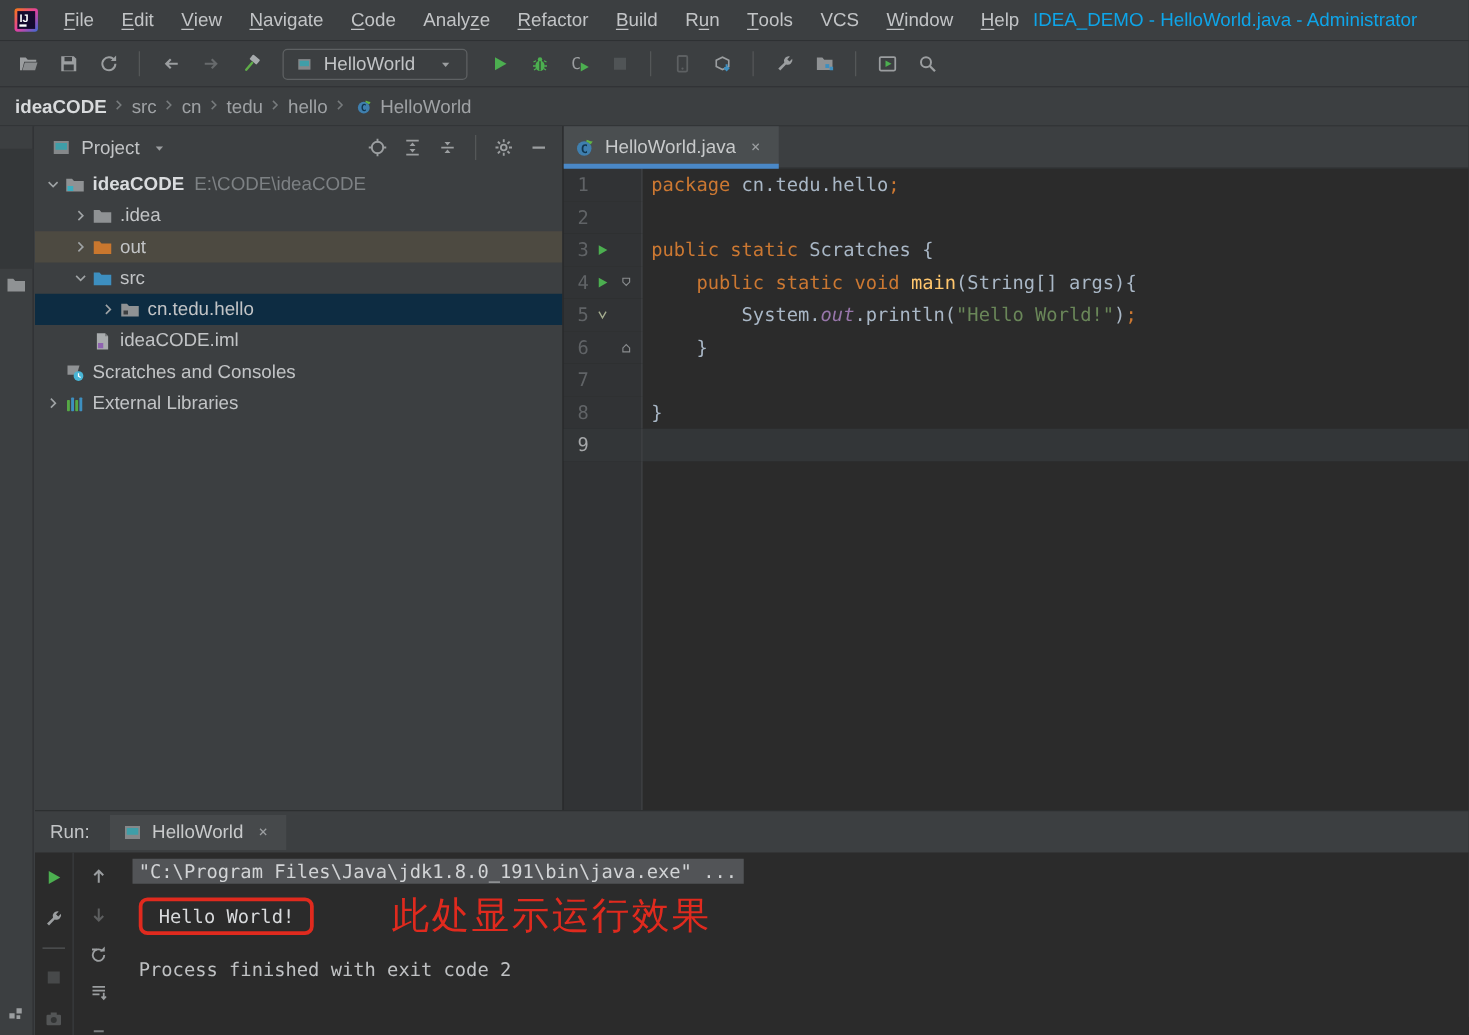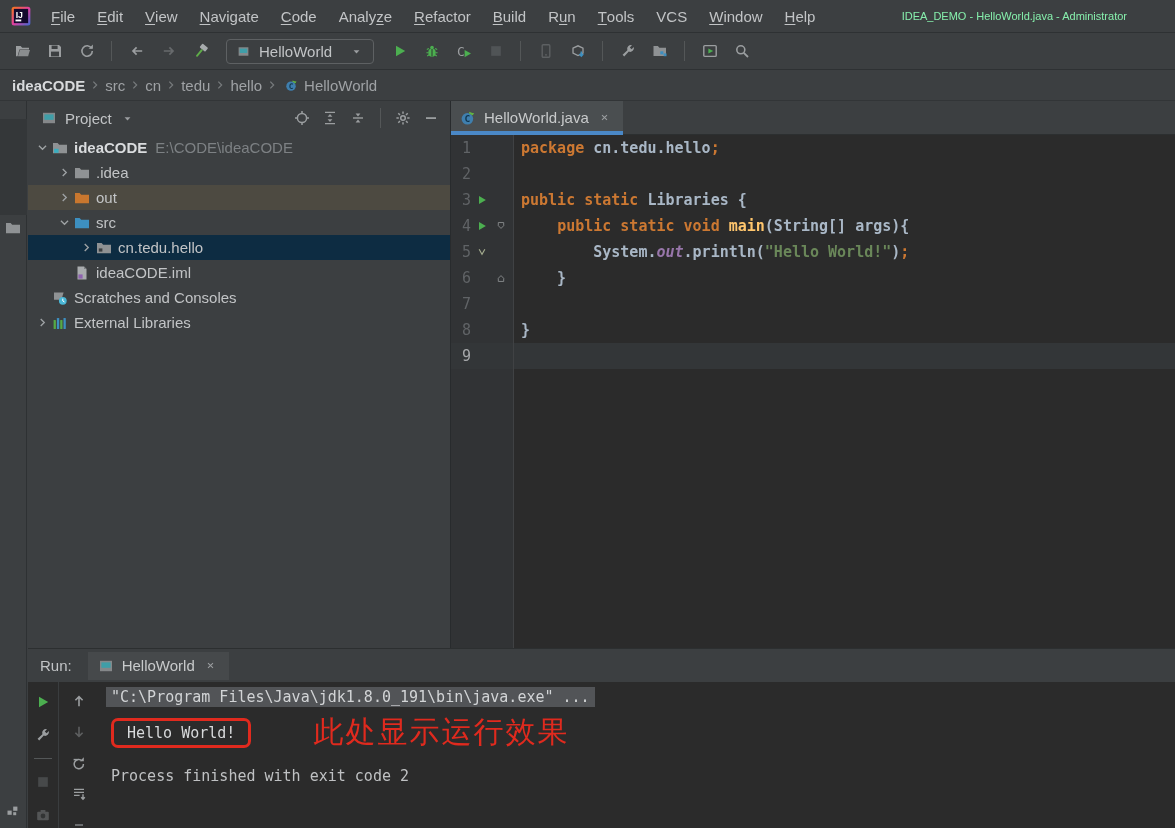--- a/index.html
+++ b/index.html
@@ -12,21 +12,21 @@
   .ic.sm svg { width:13px; height:13px; }
   .disabled { opacity:.45; }
 
   
   .titlebar { position:absolute; top:0; left:0; right:0; height:33px; display:flex; align-items:center;
     background:#3c3f41; border-bottom:1px solid #2e3133; padding-left:8px; }
   .logo { width:22px; height:22px; margin:0 8px 0 2px; }
   .logo svg { width:20px; height:20px; }
   .menu-item { padding:0 11px; font-size:15px; color:#c2c4c6; height:100%; display:flex; align-items:center; cursor:default; }
   .menu-item u { text-decoration:underline; text-underline-offset:2px; }
-  .win-title { margin-left:auto; margin-right:48px; color:#86efac; font-size:11px; white-space:nowrap; }
+  .win-title { margin-left:auto; margin-right:48px; color:#0ea5e9; font-size:15px; white-space:nowrap; }
 
   
   .toolbar { position:absolute; top:33px; left:0; right:0; height:37px; display:flex; align-items:center;
     background:#3c3f41; padding-left:8px; gap:3px; border-bottom:1px solid #2e3133; }
   .tb-btn { width:29px; height:26px; display:flex; align-items:center; justify-content:center; border-radius:3px; }
   .tb-sep { width:1px; height:20px; background:#545758; margin:0 7px; }
   .combo { height:25px; border:1px solid #5e6163; border-radius:4px; display:flex; align-items:center; gap:7px;
     padding:0 8px 0 7px; margin:0 8px; font-size:15px; color:#c2c4c6; min-width:148px; }
   .combo .lbl { flex:1; }
 
@@ -72,21 +72,21 @@
   .editor-body { flex:1; display:flex; flex-direction:column; font-family:"DejaVu Sans Mono","Liberation Mono",monospace; font-size:15px; }
   .code-line { display:flex; height:26px; line-height:26px; flex:0 0 auto; }
   .code-line.current { background:#333638; }
   .gutter { width:63px; flex:0 0 auto; background:#313335; border-right:1px solid #404244; display:flex; align-items:center; }
   .code-line.current .gutter { background:#333638; }
   .gutter .num { width:20px; text-align:right; color:#606366; flex:0 0 auto; }
   .code-line.current .gutter .num { color:#a6a8aa; }
   .gutter .gslot { width:21px; display:inline-flex; justify-content:center; }
   .gutter .fslot { width:18px; display:inline-flex; justify-content:center; }
   .gutter .gslot svg,.gutter .fslot svg { width:12px; height:12px; }
-  .code { padding-left:7px; white-space:pre; color:#a9b7c6;font-weight:bold; }
+  .code { padding-left:7px; white-space:pre; color:#a9b7c6; }
   .seg-kw { color:#cc7832; } .seg-fn { color:#ffc66d; } .seg-str { color:#6a8759; }
   .seg-field { color:#9876aa; font-style:italic; } .seg-plain { color:#a9b7c6; }
   .editor-fill { flex:1; display:flex; }
   .editor-fill .gutter-fill { width:63px; background:#313335; border-right:1px solid #404244; }
 
   
   .run-header { position:absolute; top:648px; left:28px; right:0; height:34px; background:#3c3f41;
     border-top:1px solid #2c2f30; display:flex; align-items:center; padding-left:12px; gap:16px; }
   .run-label { font-size:15px; color:#c2c4c6; }
   .run-tab { display:flex; align-items:center; gap:7px; background:#46494b; height:28px; padding:0 9px;
@@ -559,21 +559,21 @@
         <div class="code-line">
           <div class="gutter">
             <span class="num">3</span>
             <span class="gslot">
               <svg viewBox="0 0 16 16">
                 <path d="M4 2.8v10.4l9.2-5.2z" fill="#4caf50"></path>
               </svg>
             </span>
             <span class="fslot"></span>
           </div>
-          <div class="code"><span class="seg-kw">public static </span><span class="seg-plain">Libraries {</span></div>
+          <div class="code"><span class="seg-kw">public static </span><span class="seg-plain">Scratches {</span></div>
         </div>
         <div class="code-line">
           <div class="gutter">
             <span class="num">4</span>
             <span class="gslot">
               <svg viewBox="0 0 16 16">
                 <path d="M4 2.8v10.4l9.2-5.2z" fill="#4caf50"></path>
               </svg>
             </span>
             <span class="fslot">

